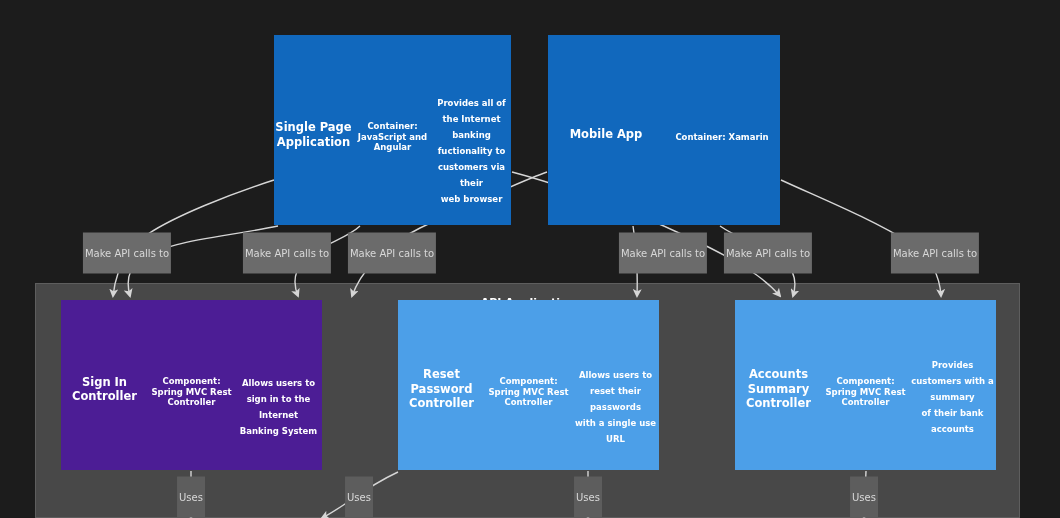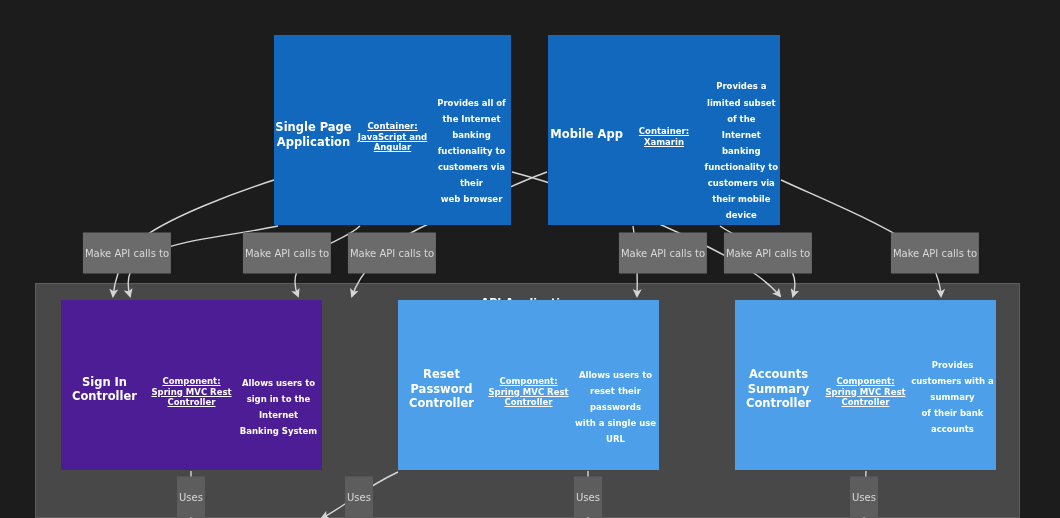--- a/index.html
+++ b/index.html
@@ -53,21 +53,20 @@
     font-size: 11.5px;
     font-weight: bold;
     line-height: 1.25;
     width: 100%;
   }
   .node-tech {
     font-size: 8.5px;
     font-weight: bold;
     line-height: 1.25;
     width: 100%;
-    text-decoration: underline;
   }
   .node-desc {
     font-size: 8.5px;
     font-weight: bold;
     line-height: 1.9;
     width: 100%;
     white-space: pre-line;
   }
   .edge-label {
     position: absolute;
@@ -124,23 +123,20 @@
     <div class="node-title" style="margin-top: 9px;">Single Page Application</div>
     <div class="node-tech" style="margin-top: 14px;">Container: JavaScript and Angular</div>
     <div class="node-desc" style="margin-top: 42px;">Provides all of the Internet banking
 fuctionality to customers via their
 web browser</div>
   </div>
 
   <div class="node container-node" id="node-mobile" style="left: 548px; top: 35px; width: 232px; height: 190px; background: rgb(17, 104, 189);">
     <div class="node-title" style="margin-top: 9px;">Mobile App</div>
     <div class="node-tech" style="margin-top: 14px;">Container: Xamarin</div>
-    <div class="node-desc" style="margin-top: 42px;">Provides a limited subset of the
-Internet banking functionality to
-customers via their mobile device</div>
   </div>
 
   <div class="node component-node" id="node-signin" style="left: 61px; top: 300px; width: 261px; height: 170px; background: #4c1d95;">
     <div class="node-title" style="margin-top: 8px;">Sign In Controller</div>
     <div class="node-tech" style="margin-top: 14px;">Component: Spring MVC Rest Controller</div>
     <div class="node-desc" style="margin-top: 44px;">Allows users to sign in to the Internet
 Banking System</div>
   </div>
 
   <div class="node component-node" id="node-reset" style="left: 398px; top: 300px; width: 261px; height: 170px; background: rgb(76, 159, 232);">

